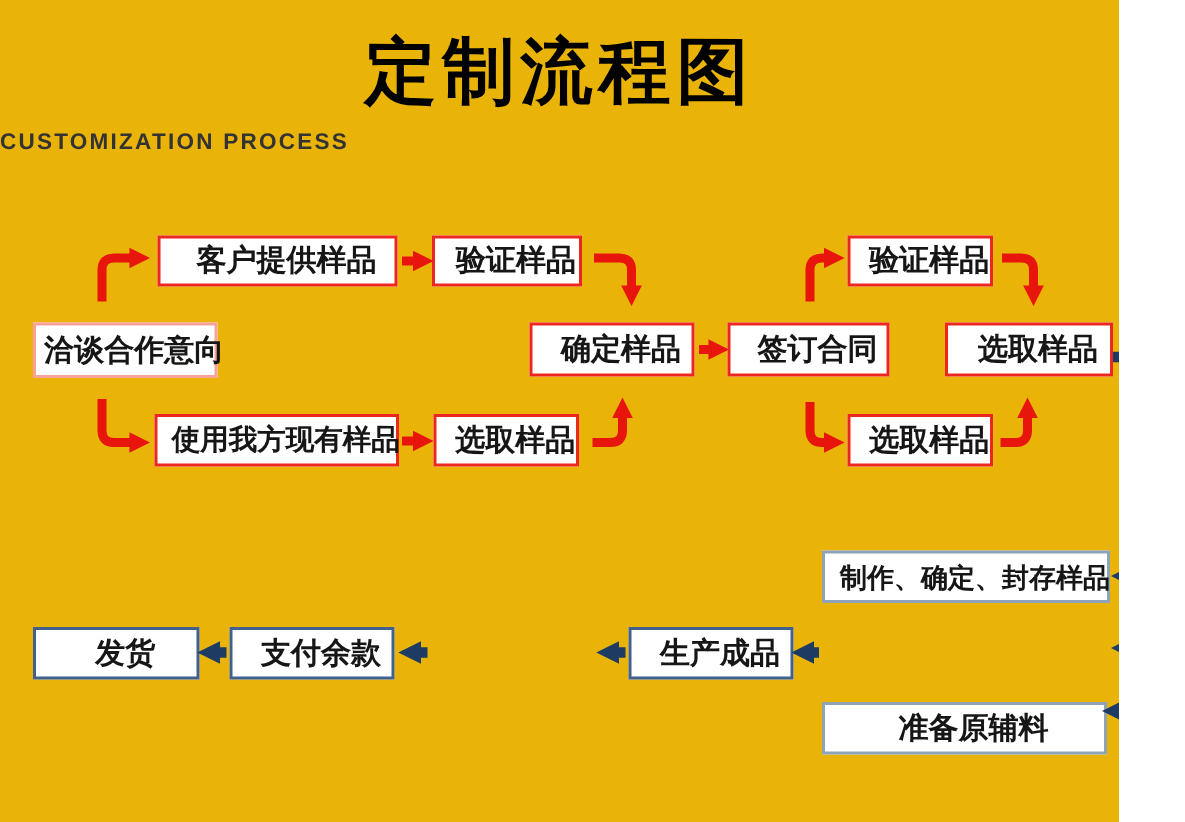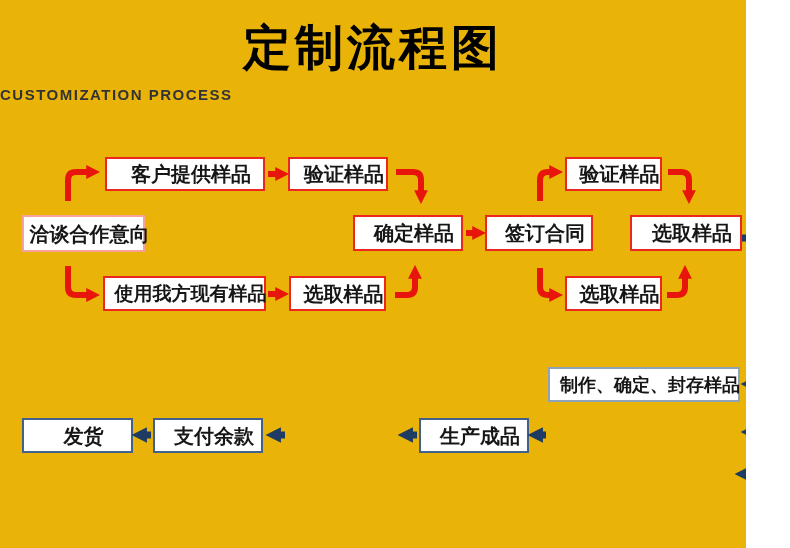--- a/index.html
+++ b/index.html
@@ -51,20 +51,21 @@
   <div class="box b-pink" style="left:22px;top:215px;width:123px;height:37px">洽谈合作意向</div>
   <div class="box b-red" style="left:353px;top:215px;width:110px;height:36px">确定样品</div>
   <div class="box b-red" style="left:485px;top:215px;width:108px;height:36px">签订合同</div>
   <div class="box b-red" style="left:630px;top:215px;width:112px;height:36px">选取样品</div>
 
   <div class="box b-red fs19" style="left:103px;top:276px;width:163px;height:35px">使用我方现有样品</div>
   <div class="box b-red" style="left:289px;top:276px;width:97px;height:35px">选取样品</div>
   <div class="box b-red" style="left:565px;top:276px;width:97px;height:35px">选取样品</div>
 
   <div class="box b-steel fs18" style="left:548px;top:367px;width:192px;height:35px">制作、确定、封存样品</div>
+  <div class="box b-steel" style="left:548px;top:468px;width:190px;height:35px">准备原辅料</div>
 
   <div class="box b-navy" style="left:153px;top:418px;width:110px;height:35px">支付余款</div>
   <div class="box b-navy" style="left:22px;top:418px;width:111px;height:35px">发货</div>
   <div class="box b-navy" style="left:419px;top:418px;width:110px;height:35px">生产成品</div>
 
   <svg class="arrows" viewBox="0 0 790 548" xmlns="http://www.w3.org/2000/svg">
     <defs>
       <marker id="ah-red" viewBox="0 0 4 4" refX="0.5" refY="2" markerWidth="2.3" markerHeight="2.5" orient="auto" markerUnits="strokeWidth">
         <path d="M0 0 L4 2 L0 4 Z" style="fill:var(--arrow-red,#e8150d)"></path>
       </marker>

